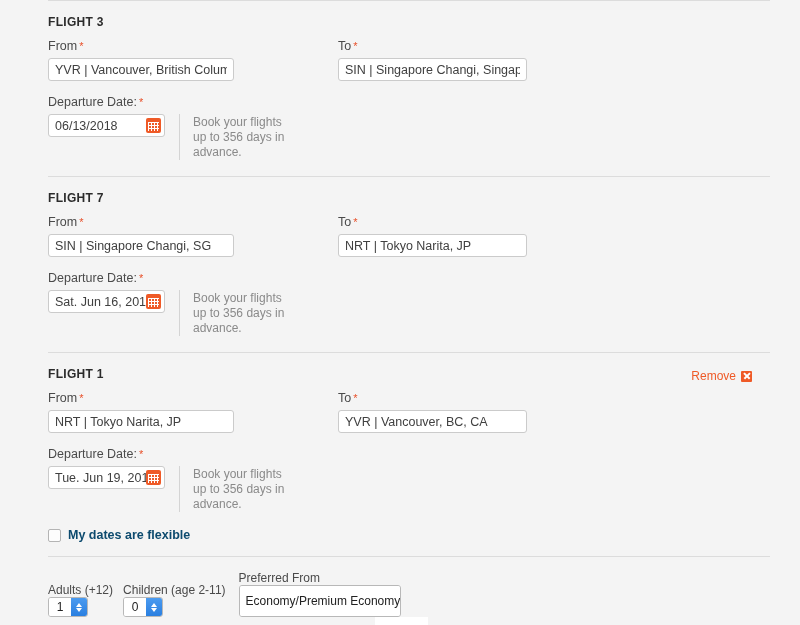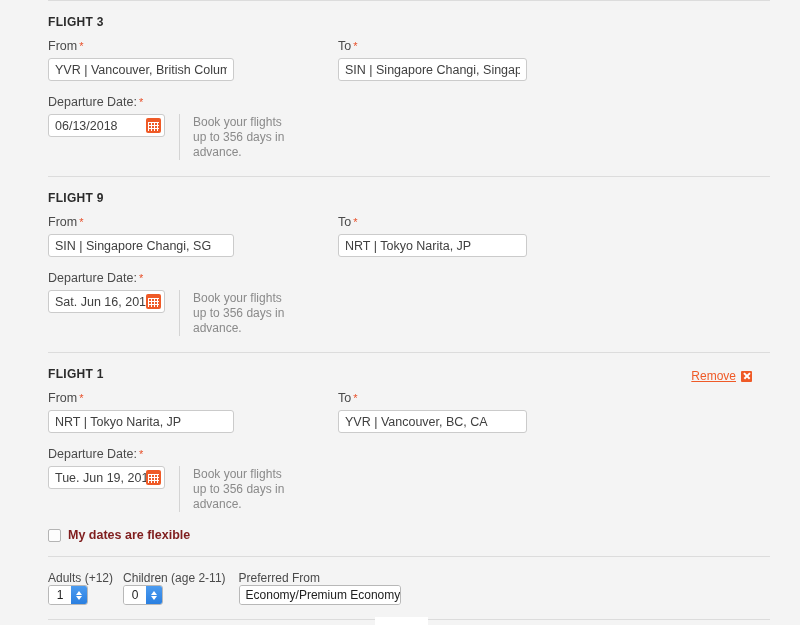--- a/index.html
+++ b/index.html
@@ -101,21 +101,20 @@
     line-height: 15px;
     width: 110px;
     padding-top: 1px;
   }
 
   .remove-link {
     position: absolute;
     right: 18px; top: 16px;
     font-size: 12px;
     color: #ef5a27;
-    text-decoration: underline;
     cursor: pointer;
     display: flex;
     align-items: center;
     gap: 5px;
   }
   .remove-x {
     width: 11px; height: 11px;
     background: #ef5a27;
     border-radius: 1px;
     position: relative;
@@ -137,21 +136,21 @@
     margin-top: 16px;
     margin-bottom: 14px;
   }
   .chk {
     width: 13px; height: 13px;
     border: 1px solid #b4b4b4;
     border-radius: 2px;
     background: #fdfdfd;
     margin-right: 7px;
   }
-  .flex-label { font-size: 12.5px; font-weight: bold; color: #7f1d1d; }
+  .flex-label { font-size: 12.5px; font-weight: bold; color: #0c4a6e; }
 
   .pax-row {
     display: flex; align-items: flex-end;
     padding: 0 18px; margin-top: 14px; margin-bottom: 14px;
   }
   .pax-group { margin-right: 10px; }
   .pax-label { font-size: 12px; color: #4a4a4a; margin-bottom: 0; display:block; }
   .stepper {
     display: inline-flex;
     align-items: stretch;
@@ -182,21 +181,21 @@
     border-left: 3.5px solid transparent;
     border-right: 3.5px solid transparent;
   }
   .arrows i.up { border-bottom: 4px solid #fff; }
   .arrows i.dn { border-top: 4px solid #fff; }
 
   .cabin-group { margin-left: 3px; }
   .cabin-select {
     display: inline-flex;
     align-items: stretch;
-    height: 20px;
+    height: 32px;
     border: 1px solid #b8b8b8;
     border-radius: 3px;
     background: #fff;
     overflow: hidden;
     width: 162px;
   }
   .cabin-select .val {
     flex: 1;
     font-size: 12px;
     color: #222;
@@ -239,21 +238,21 @@
             <span class="cal-icon"></span>
           </div>
           <div class="helper">Book your flights up to 356 days in advance.</div>
         </div>
       </div>
       <div style="height:16px"></div>
     </div>
 
     <div class="divider"></div>
     <div class="section">
-      <div class="flight-title">FLIGHT 9</div>
+      <div class="flight-title">FLIGHT 7</div>
       <div class="row">
         <div class="col-from">
           <span class="field-label"><span>From</span><span class="req">*</span></span>
           <input class="txt inp-place" value="SIN | Singapore Changi, SG" style="">
         </div>
         <div class="col-to">
           <span class="field-label"><span>To</span><span class="req">*</span></span>
           <input class="txt inp-place wide" value="NRT | Tokyo Narita, JP" style="">
         </div>
       </div>

